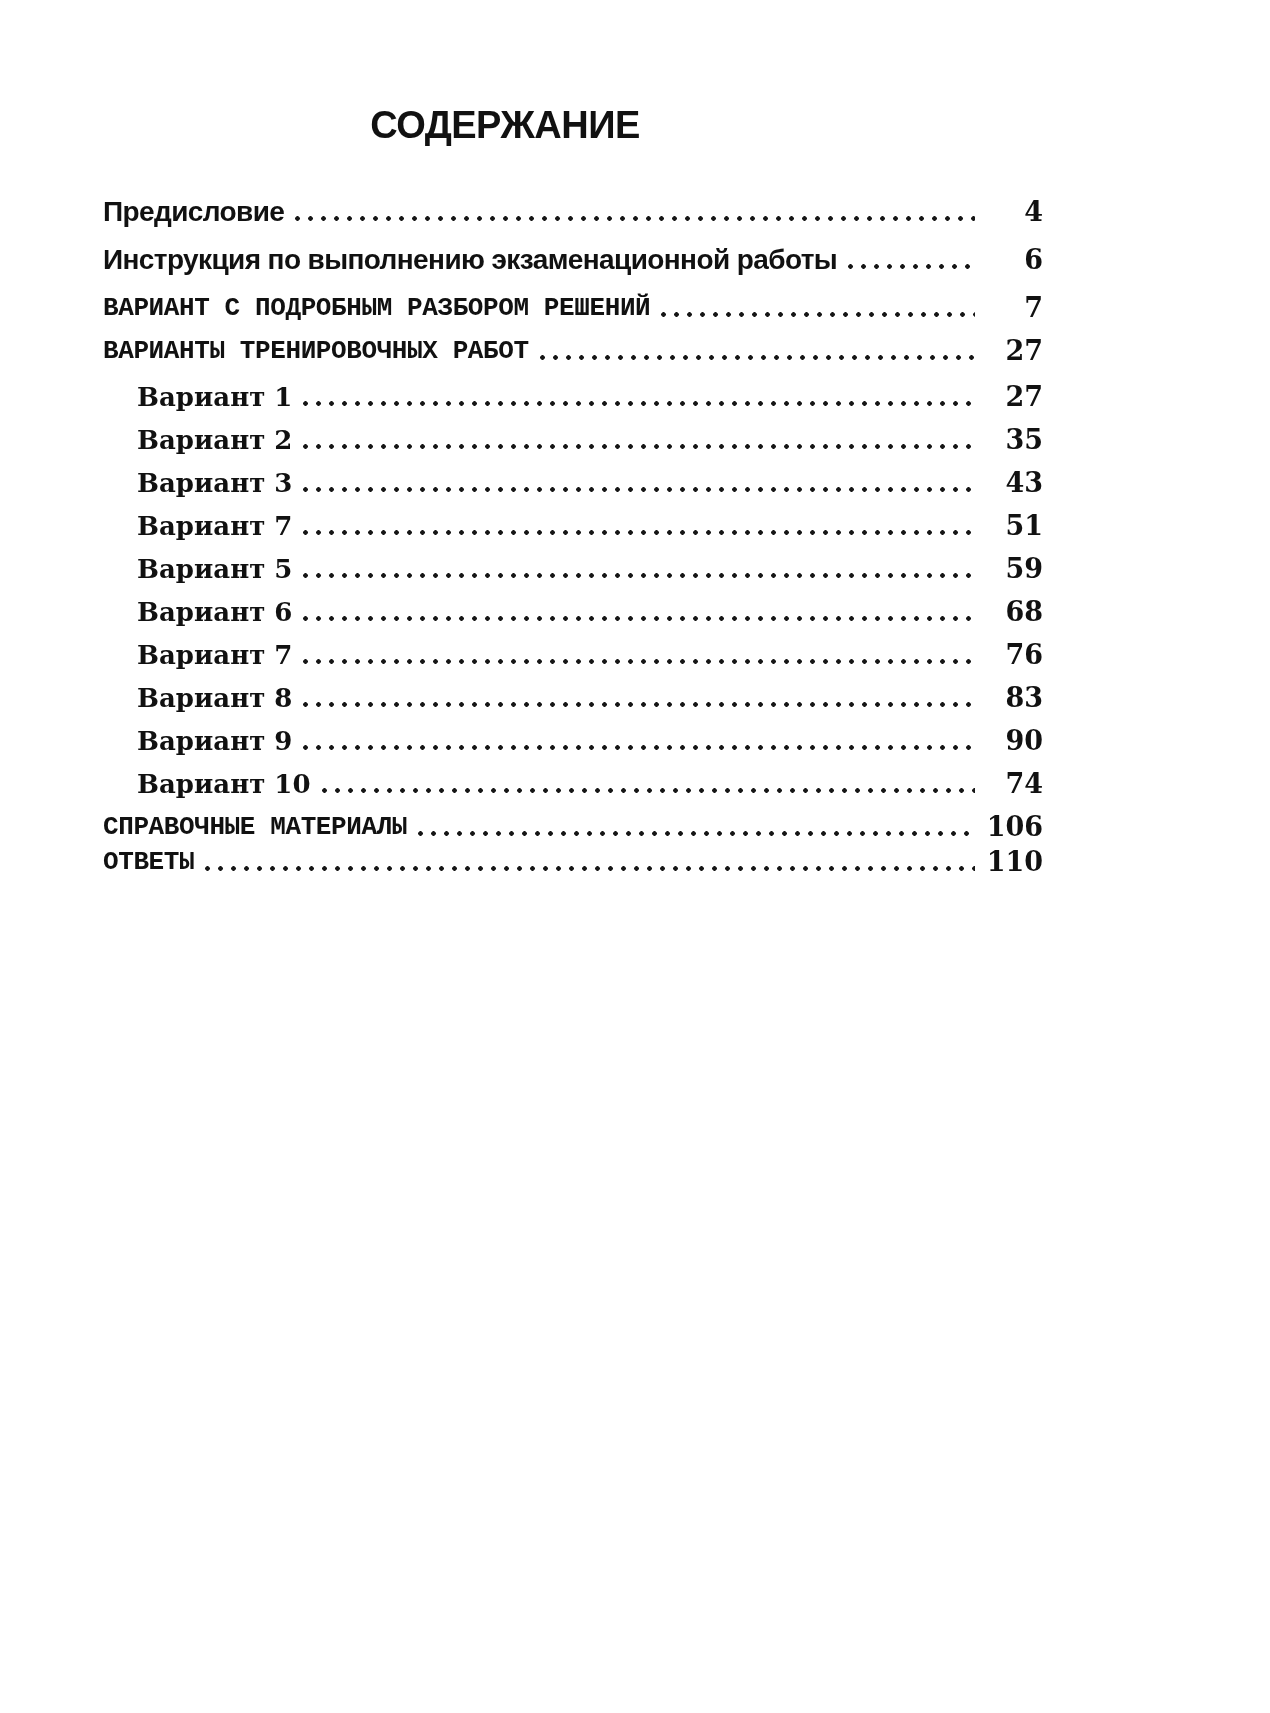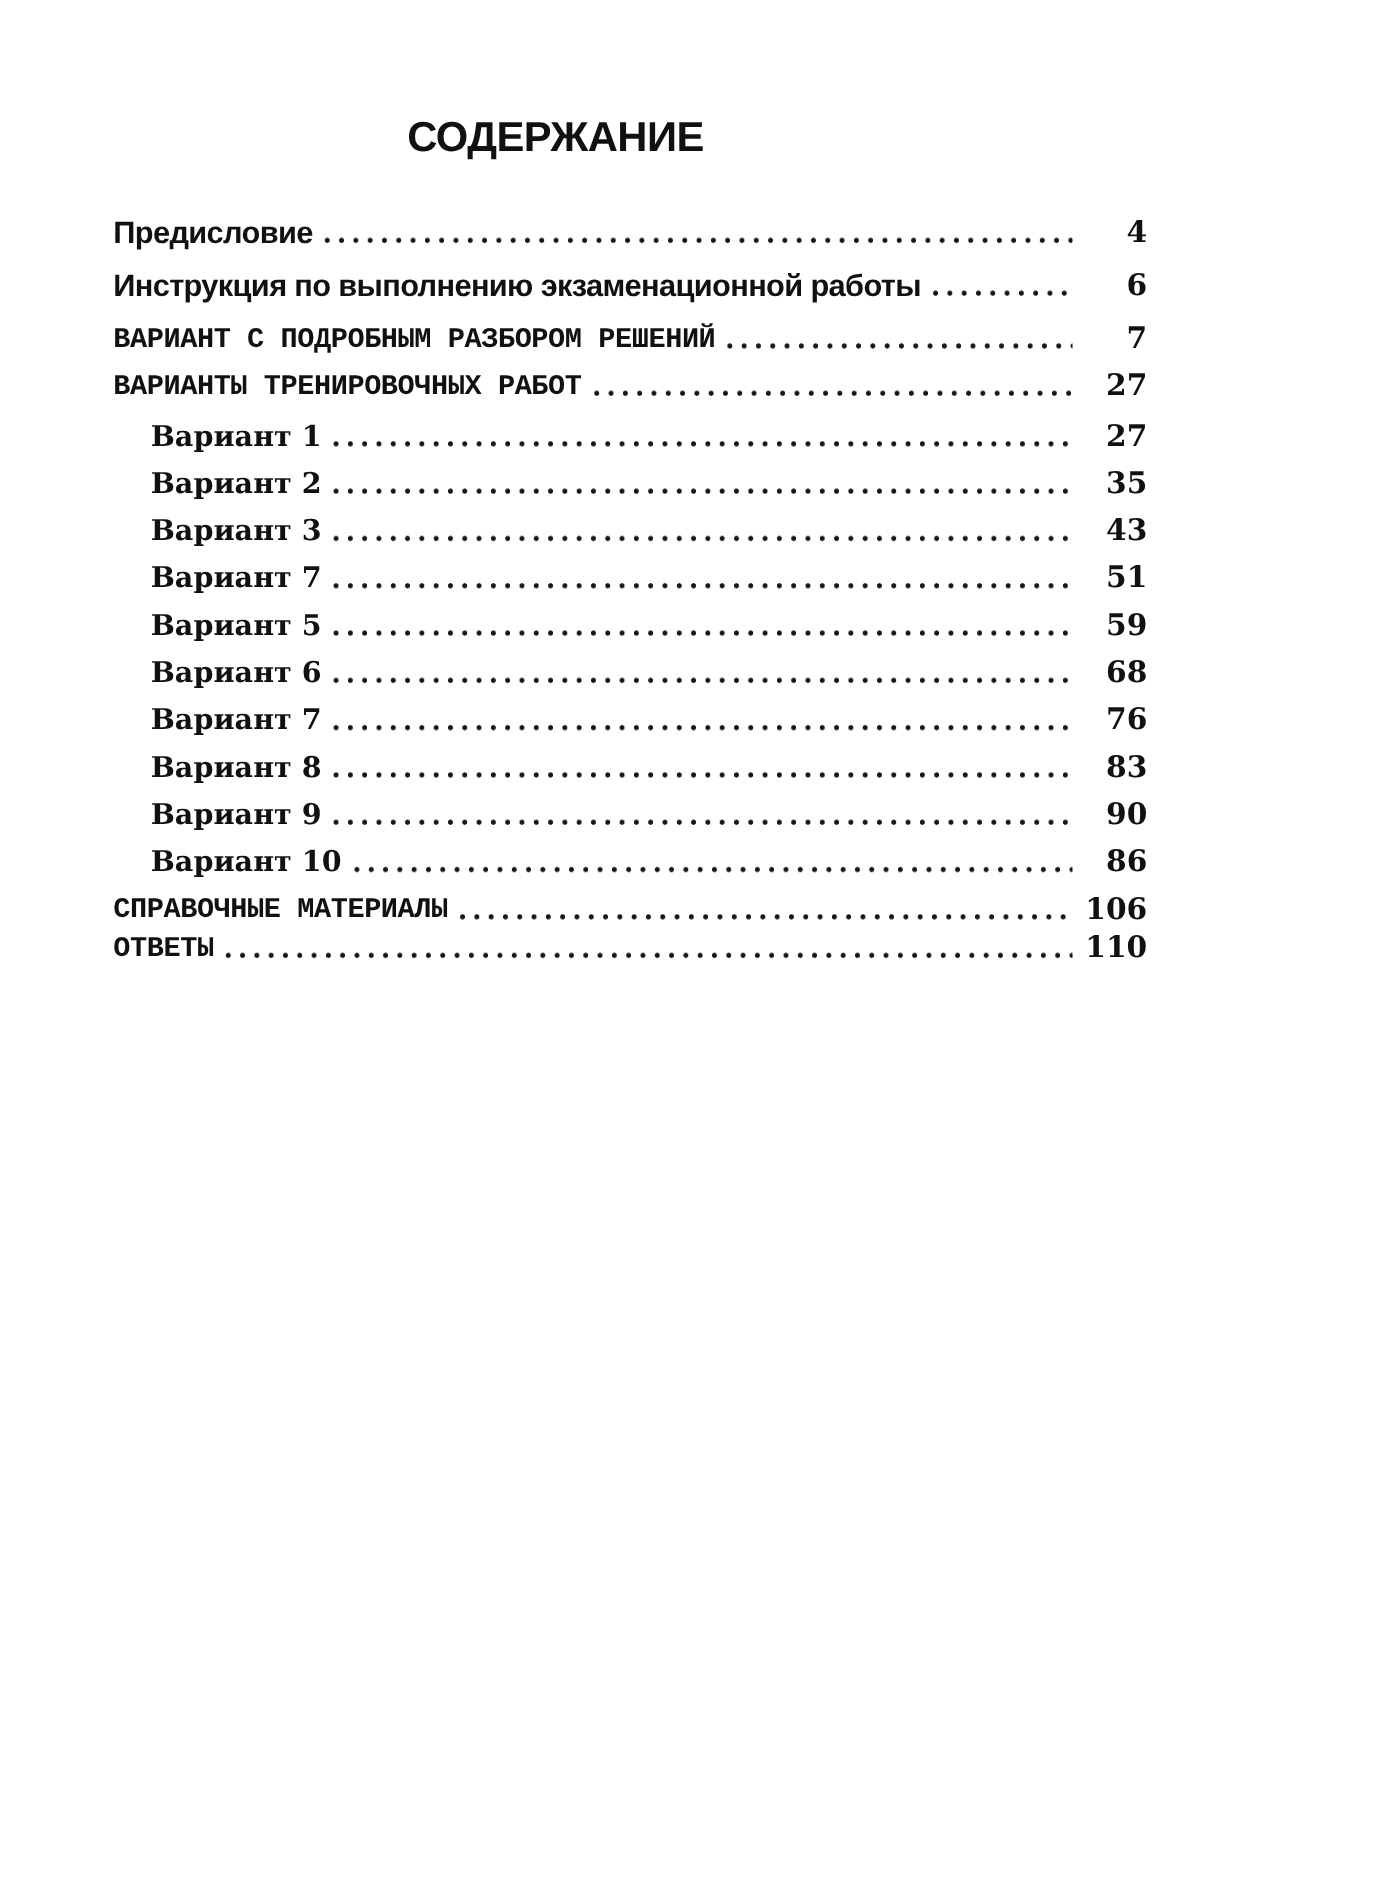--- a/index.html
+++ b/index.html
@@ -160,21 +160,21 @@
     <span class="toc-page">83</span>
   </div>
       <div class="toc-row style-serif indented">
     <span class="toc-label">Вариант 9</span>
     <span class="dot-leader"></span>
     <span class="toc-page">90</span>
   </div>
       <div class="toc-row style-serif indented">
     <span class="toc-label">Вариант 10</span>
     <span class="dot-leader"></span>
-    <span class="toc-page">86</span>
+    <span class="toc-page">74</span>
   </div>
       <div class="toc-row style-sans-caps">
     <span class="toc-label">СПРАВОЧНЫЕ МАТЕРИАЛЫ</span>
     <span class="dot-leader"></span>
     <span class="toc-page">106</span>
   </div>
       <div class="toc-row style-sans-caps">
     <span class="toc-label">ОТВЕТЫ</span>
     <span class="dot-leader"></span>
     <span class="toc-page">110</span>

